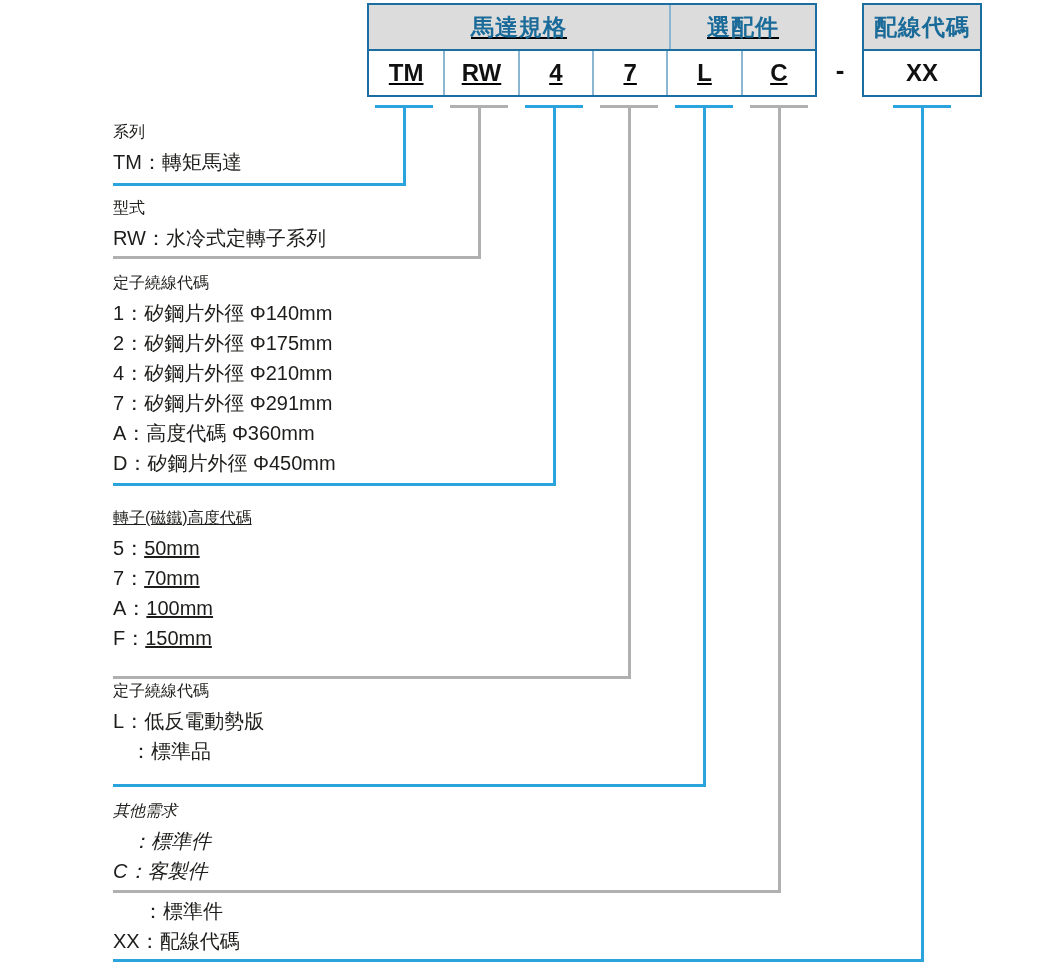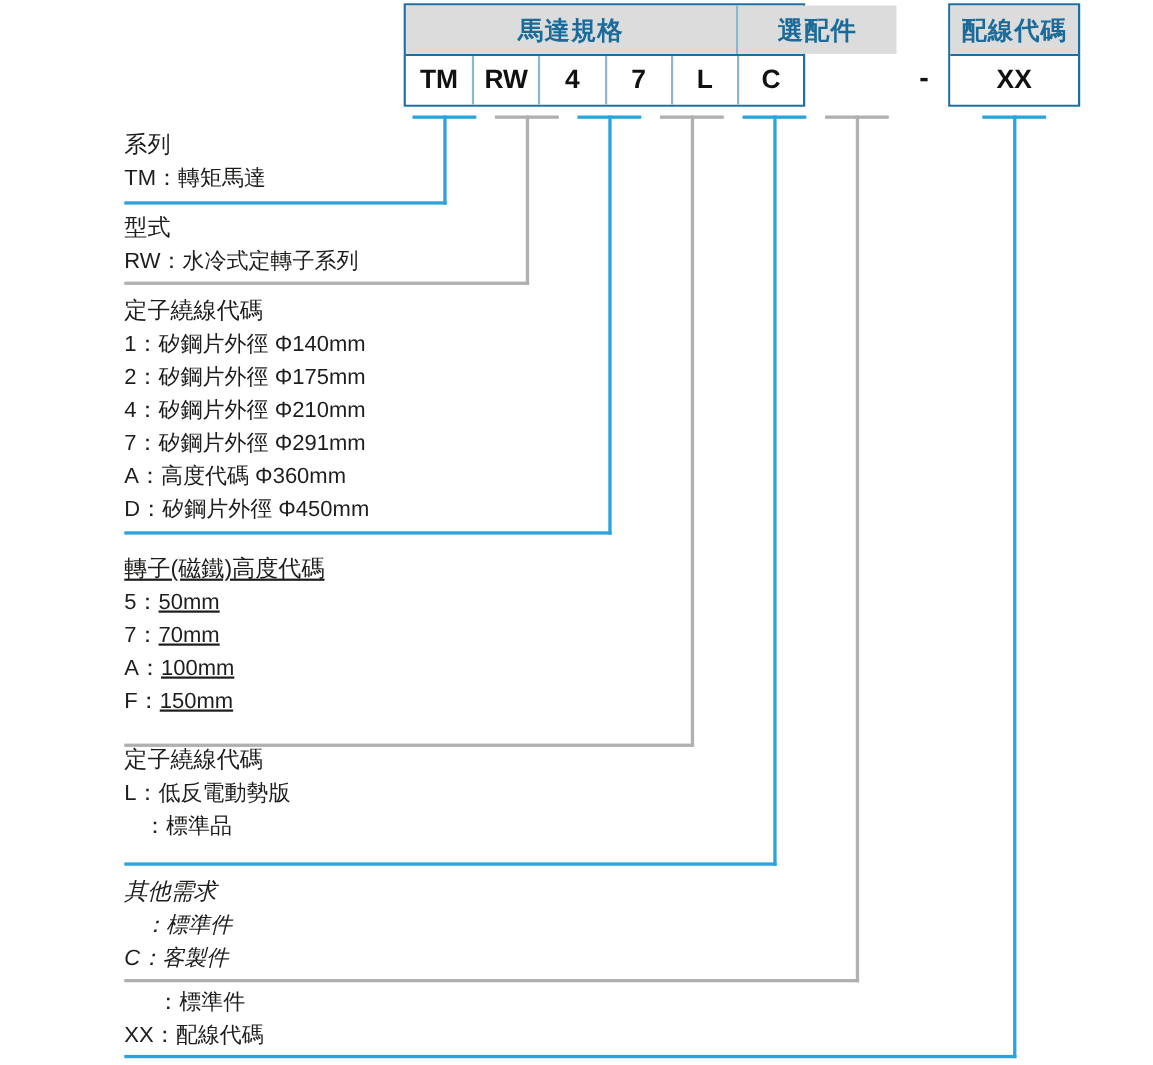--- a/index.html
+++ b/index.html
@@ -1,20 +1,20 @@
 <!DOCTYPE html>
 <html style="--accent-blue: #2ba3dd; --line-gray: #b0b0b0; --table-border: #1b6fa0; --cell-divider: #8ab6d2; --header-bg: #dcdcdc; --header-text: #1a6b99; --code-text: #111111; --body-text: #1d1d1b;"><head>
 <meta charset="utf-8">
 <style>
   html,body{margin:0;padding:0;background:#ffffff;}
   body{font-family:"Liberation Sans","DejaVu Sans",sans-serif;}
   .canvas{position:relative;width:1048px;height:968px;background:#fff;overflow:hidden;}
 
   
-  .spec-table{position:absolute;left:367px;top:3px;width:365px;border:2px solid var(--table-border);box-sizing:border-box;}
+  .spec-table{position:absolute;left:367px;top:3px;width:450px;border:2px solid var(--table-border);box-sizing:border-box;text-decoration:underline;}
   .wiring-table{position:absolute;left:862px;top:3px;width:120px;border:2px solid var(--table-border);box-sizing:border-box;}
   .header-row{display:grid;grid-template-columns:300px 146px;height:44px;border-bottom:2px solid var(--table-border);}
   .wiring-table .header-row{grid-template-columns:1fr;}
   .code-row{display:grid;grid-template-columns:repeat(6,1fr);height:44px;}
   .wiring-table .code-row{grid-template-columns:1fr;}
   .hcell{background:var(--header-bg);color:var(--header-text);font-size:23px;font-weight:600;
          display:flex;align-items:center;justify-content:center;letter-spacing:1px;}
   .hcell+.hcell{border-left:2px solid var(--cell-divider);}
   .ccell{background:#fff;color:var(--code-text);font-size:24px;font-weight:700;
          display:flex;align-items:center;justify-content:center;}
@@ -24,21 +24,21 @@
 
   
   .tick{position:absolute;height:3px;width:58px;}
   .vline{position:absolute;width:3px;}
   .hline{position:absolute;height:3px;}
   .blue{background:var(--accent-blue);}
   .gray{background:var(--line-gray);}
 
   
   .section{position:absolute;left:113px;color:var(--body-text);font-size:20px;line-height:30px;white-space:nowrap;}
-  .section .title{font-size:21px;}
+  .section .title{font-size:16px;}
   .item .code{display:inline-block;}
   .item .code.pad{min-width:18px;}
   .item .code.padw{min-width:30px;}
   .item .colon{display:inline-block;}
 </style>
 </head>
 <body>
 
 <div class="canvas">
 

